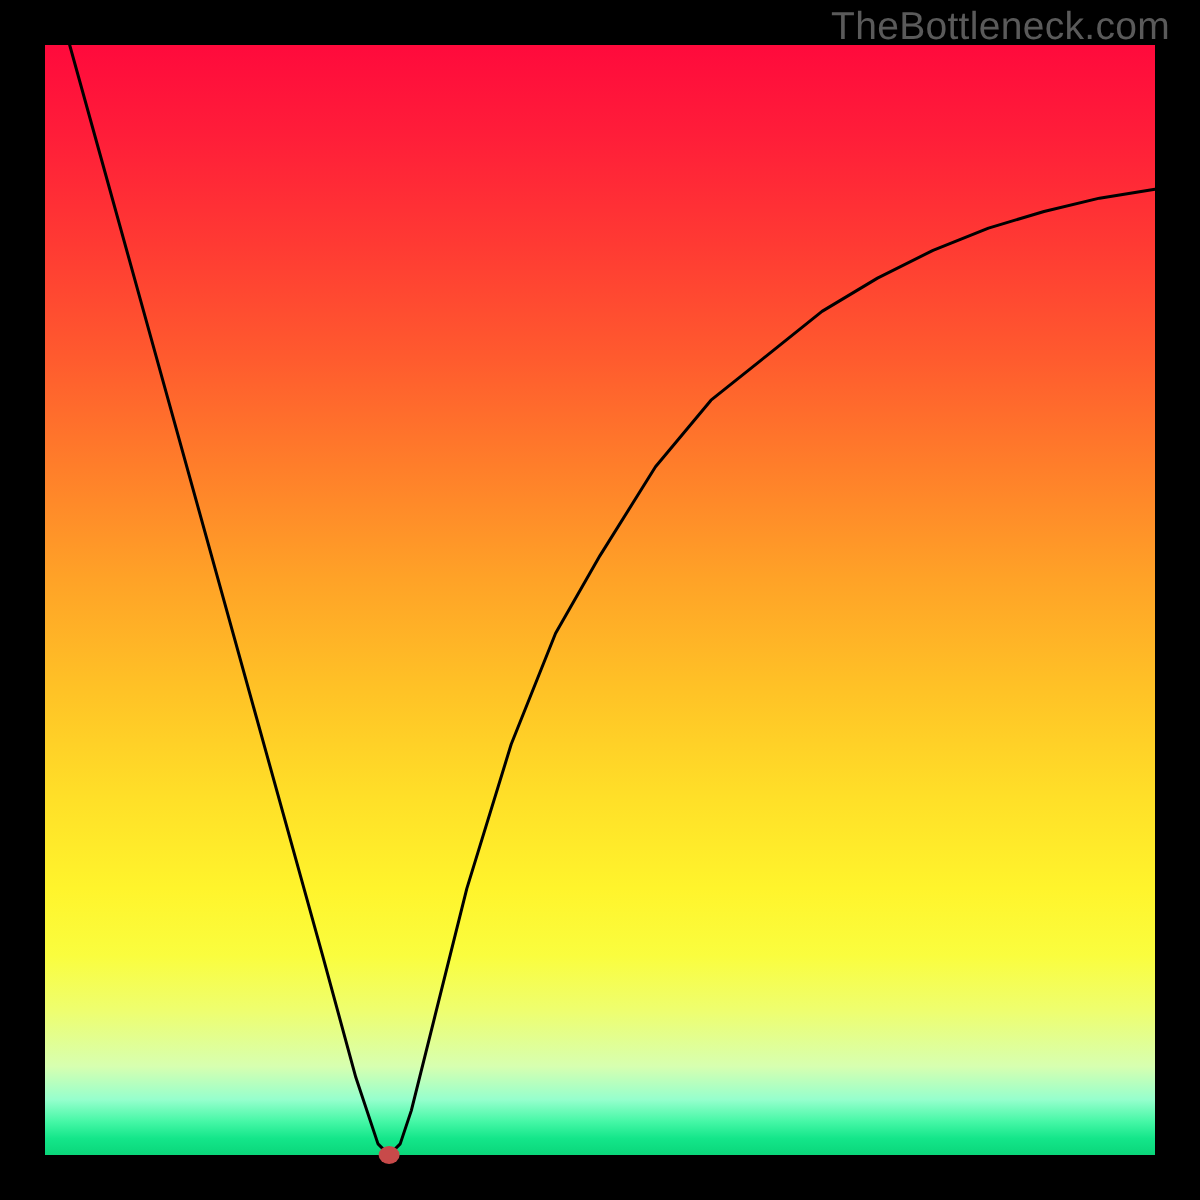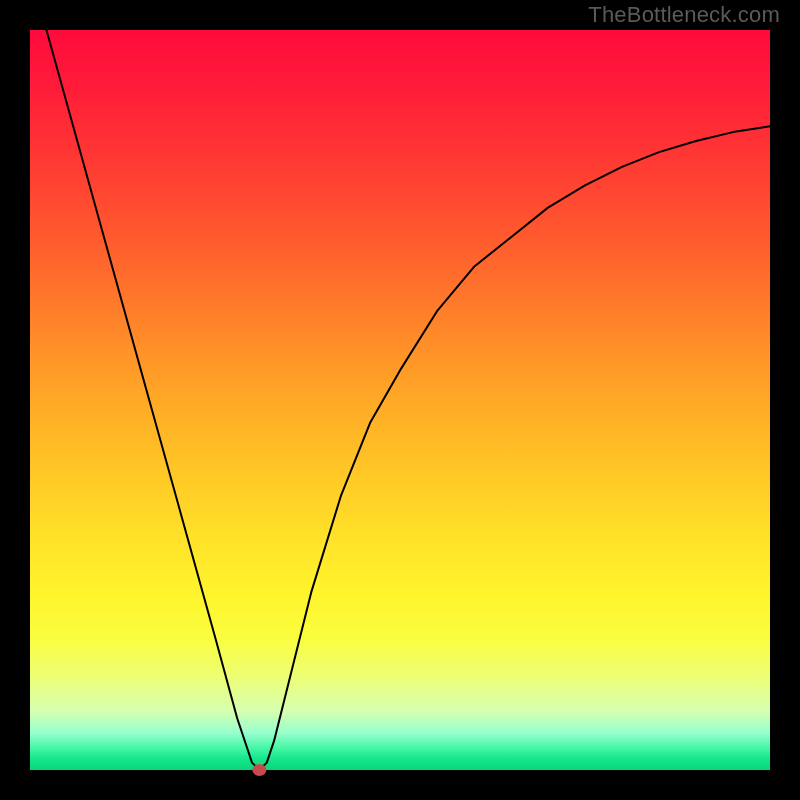--- a/index.html
+++ b/index.html
@@ -17,21 +17,21 @@
     left: 0;
     width: 800px;
     height: 800px;
     background: #000;
   }
   .watermark {
     position: absolute;
     top: 2px;
     right: 20px;
     color: #5a5a5a;
-    font-size: 22px;
+    font-size: 26px;
     font-weight: 500;
     letter-spacing: 0.2px;
   }
   .plot {
     position: absolute;
     top: 30px;
     left: 30px;
     width: 740px;
     height: 740px;
     

